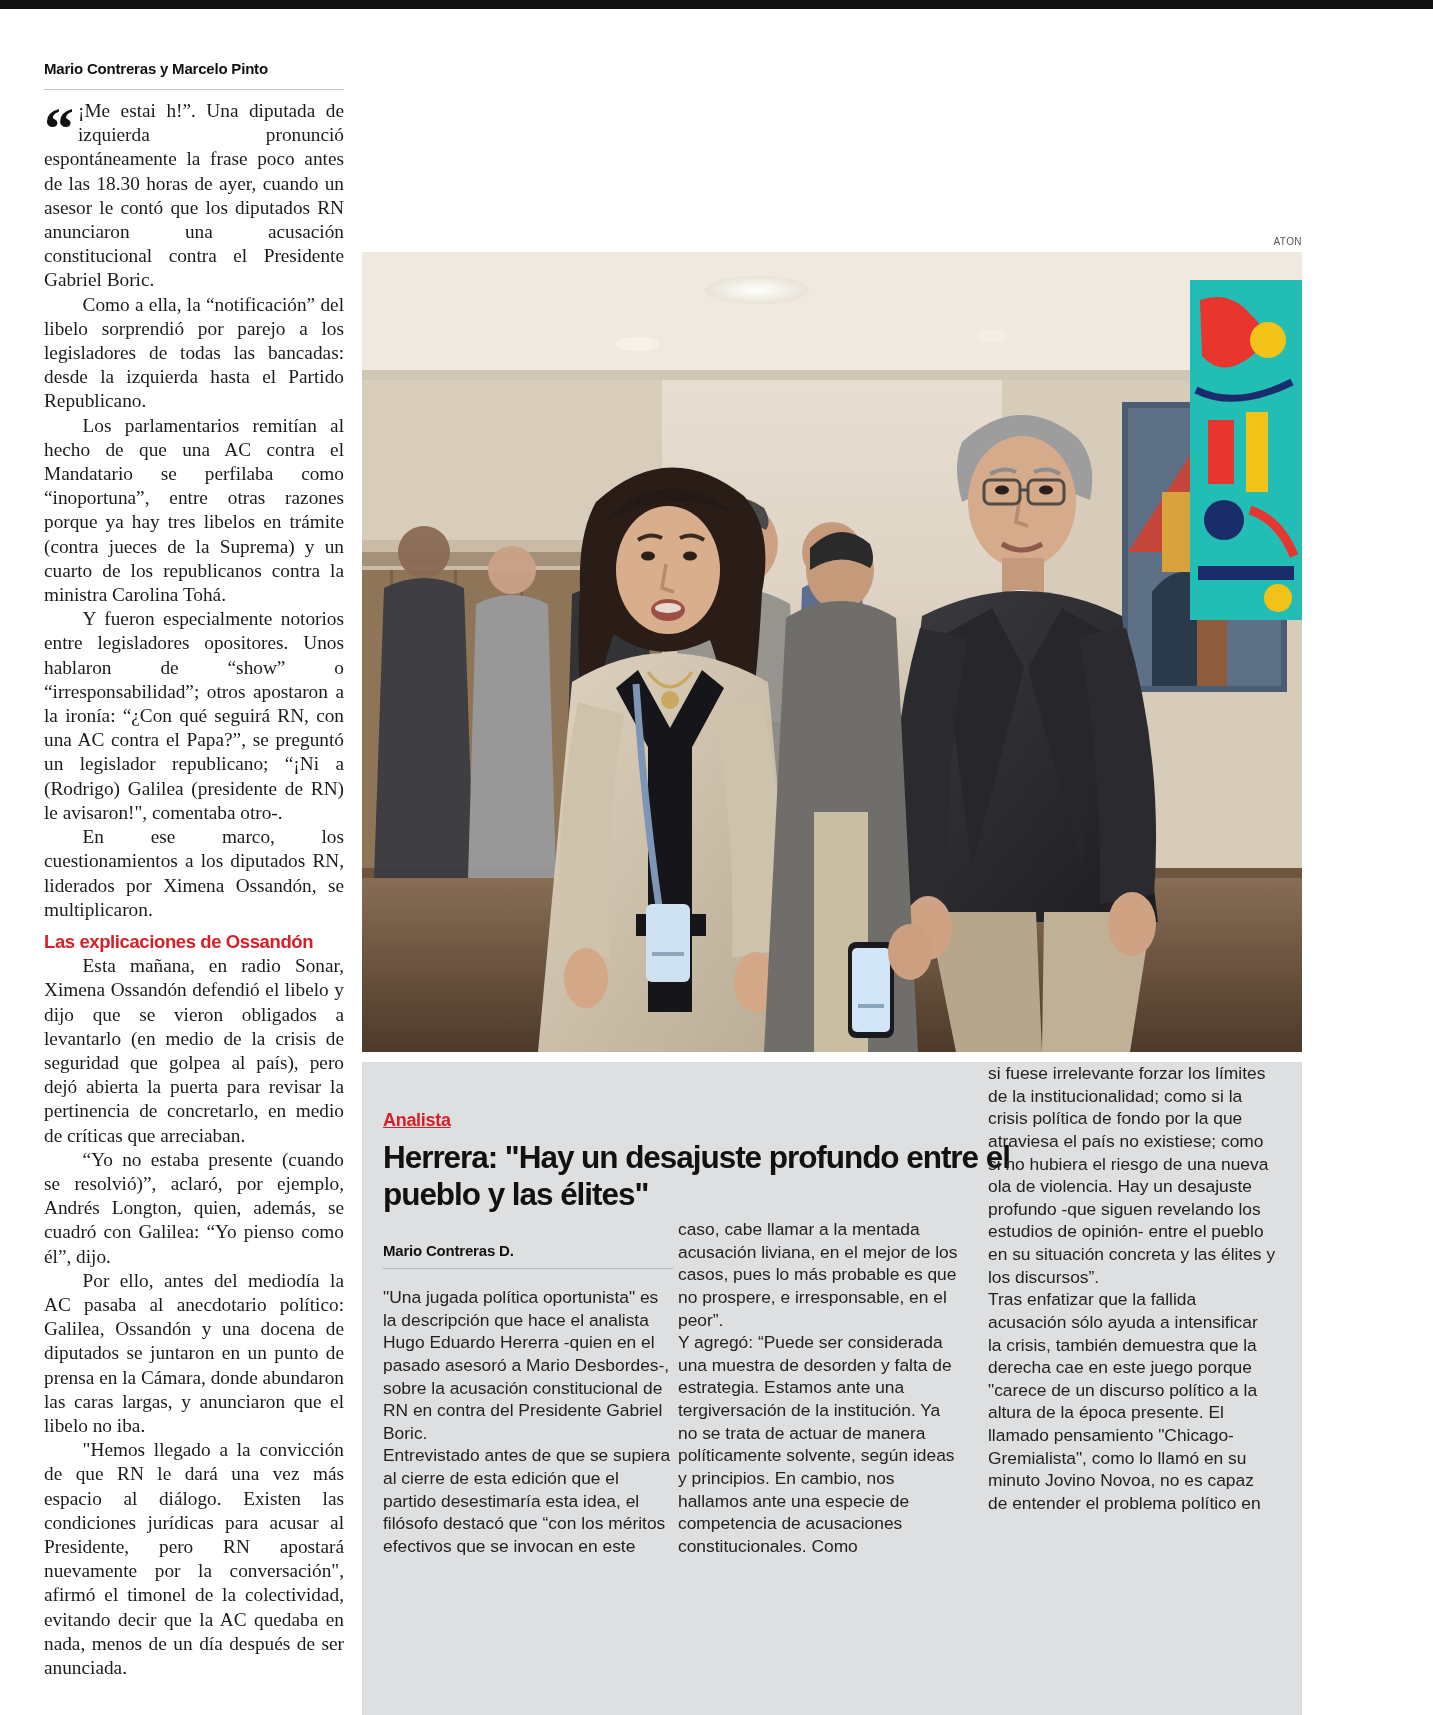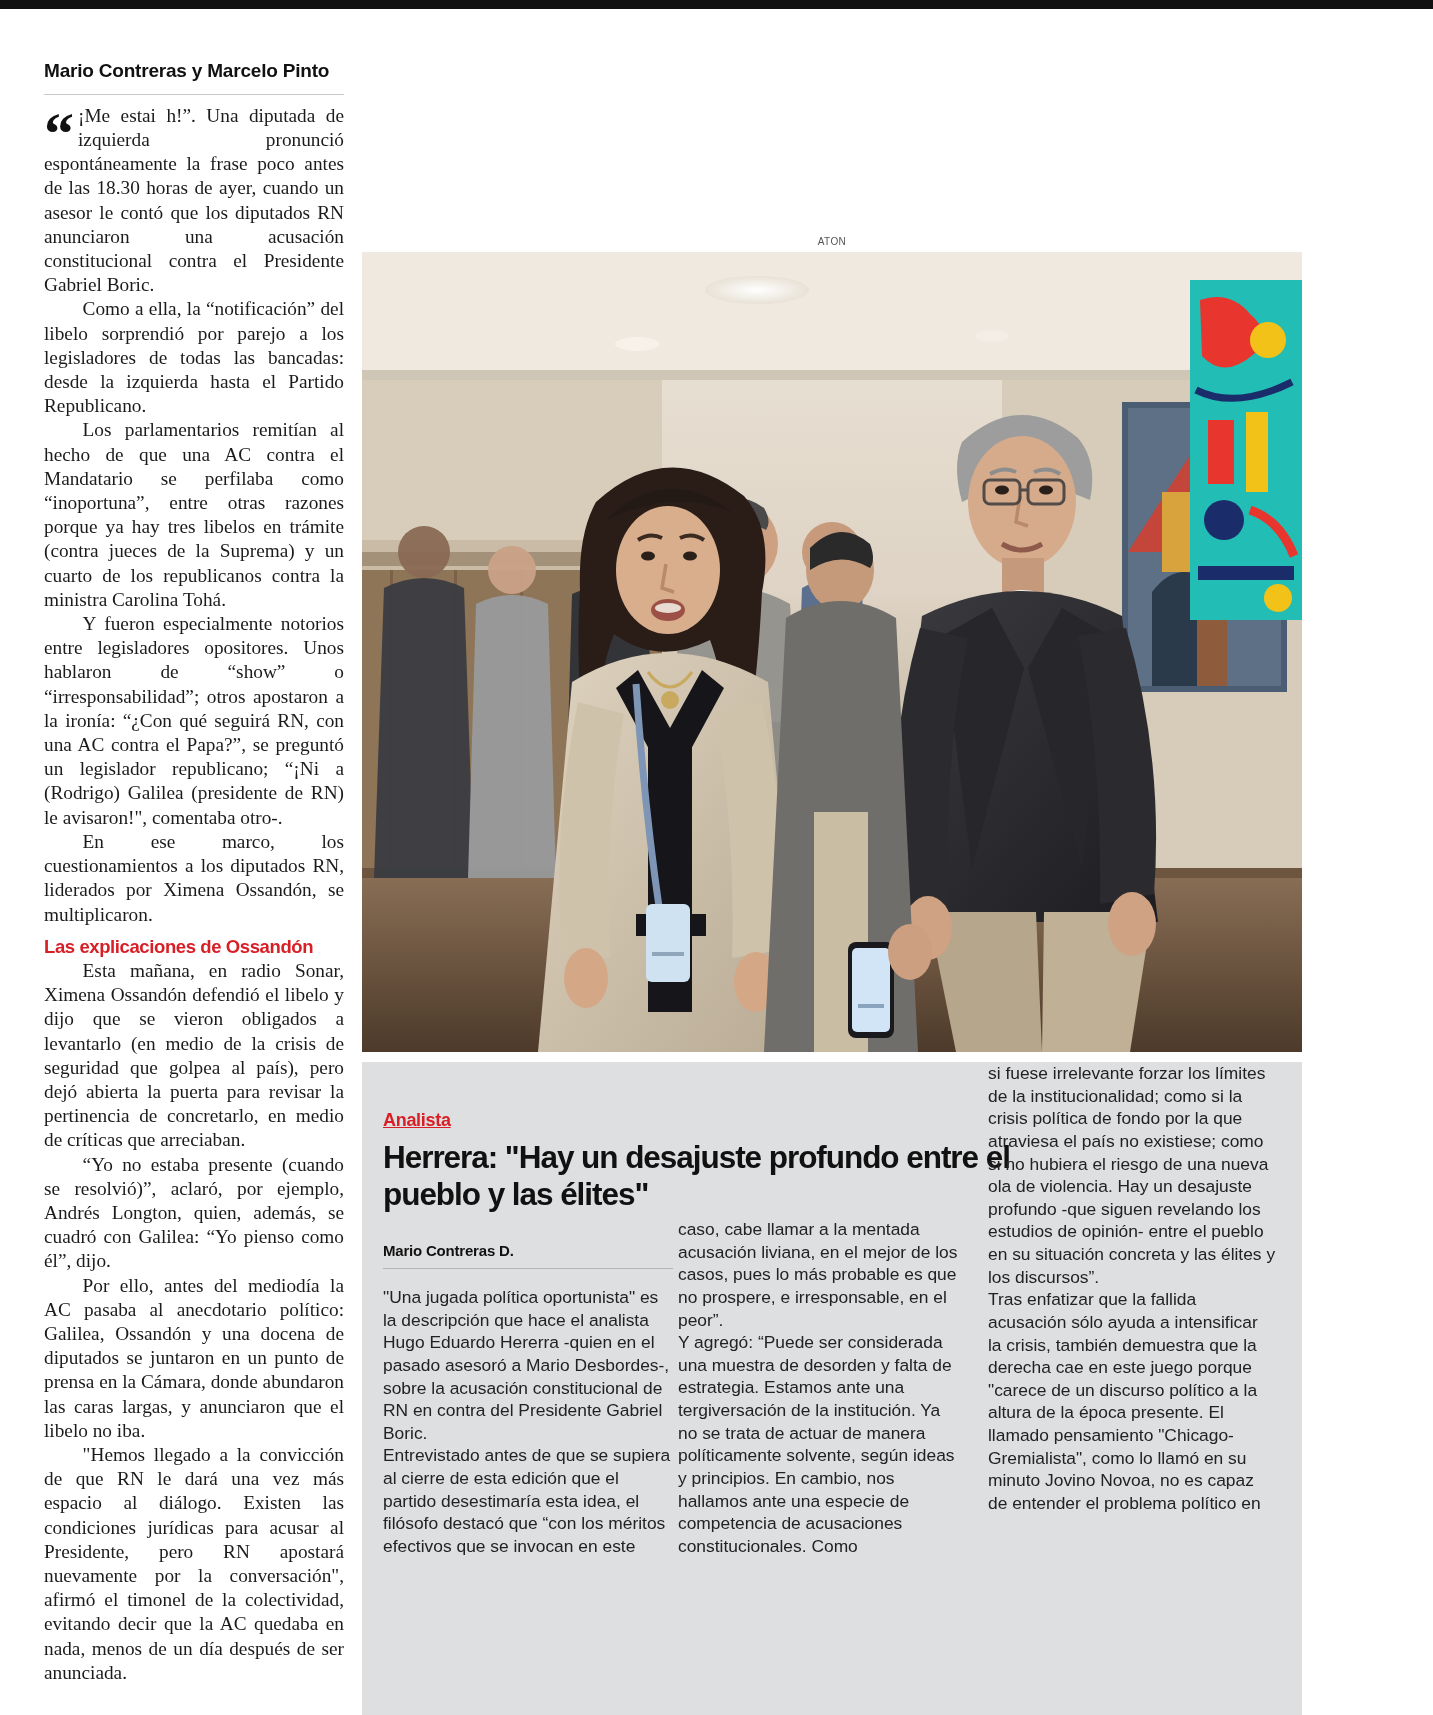--- a/index.html
+++ b/index.html
@@ -14,21 +14,21 @@
   .page{position:relative;width:1433px;height:1715px;}
 
   
   .top-rule{position:absolute;left:0;top:0;width:1433px;height:9px;background:#111;}
 
   
   .left-col{
     position:absolute;left:44px;top:60px;width:300px;
   }
   .byline-main{
-    font-size:19px;font-weight:bold;letter-spacing:-0.2px;
+    font-size:15px;font-weight:bold;letter-spacing:-0.2px;
     color:#111;line-height:1.2;
   }
   .byline-rule{border-top:1px solid #c9c9c9;margin-top:11px;margin-bottom:9px;}
   .serif-body{
     font-family:"Liberation Serif", serif;
     font-size:19.3px;line-height:1.255;
     text-align:justify;
     color:#1b1b1b;
     hyphens:none;
   }
@@ -73,21 +73,21 @@
     margin:0;
     transform:scaleX(0.93);
     transform-origin:left top;
   }
   .head-rule{border-top:1px solid #cfcfcf;margin-top:22px;}
 
   
   .photo-wrap{position:absolute;left:362px;top:252px;width:940px;height:800px;overflow:hidden;}
   .credit{
     position:absolute;left:362px;top:236px;width:940px;
-    text-align:center;font-size:10px;color:#555;letter-spacing:0.4px;
+    text-align:right;font-size:10px;color:#555;letter-spacing:0.4px;
   }
 
   
   .grey-box{
     position:absolute;left:362px;top:1062px;width:940px;height:653px;
     background:#dedfe1;
   }
   .gb-inner{position:absolute;left:12px;top:0;width:916px;height:653px;}
   .an-kicker{
     position:absolute;left:9px;top:48px;

